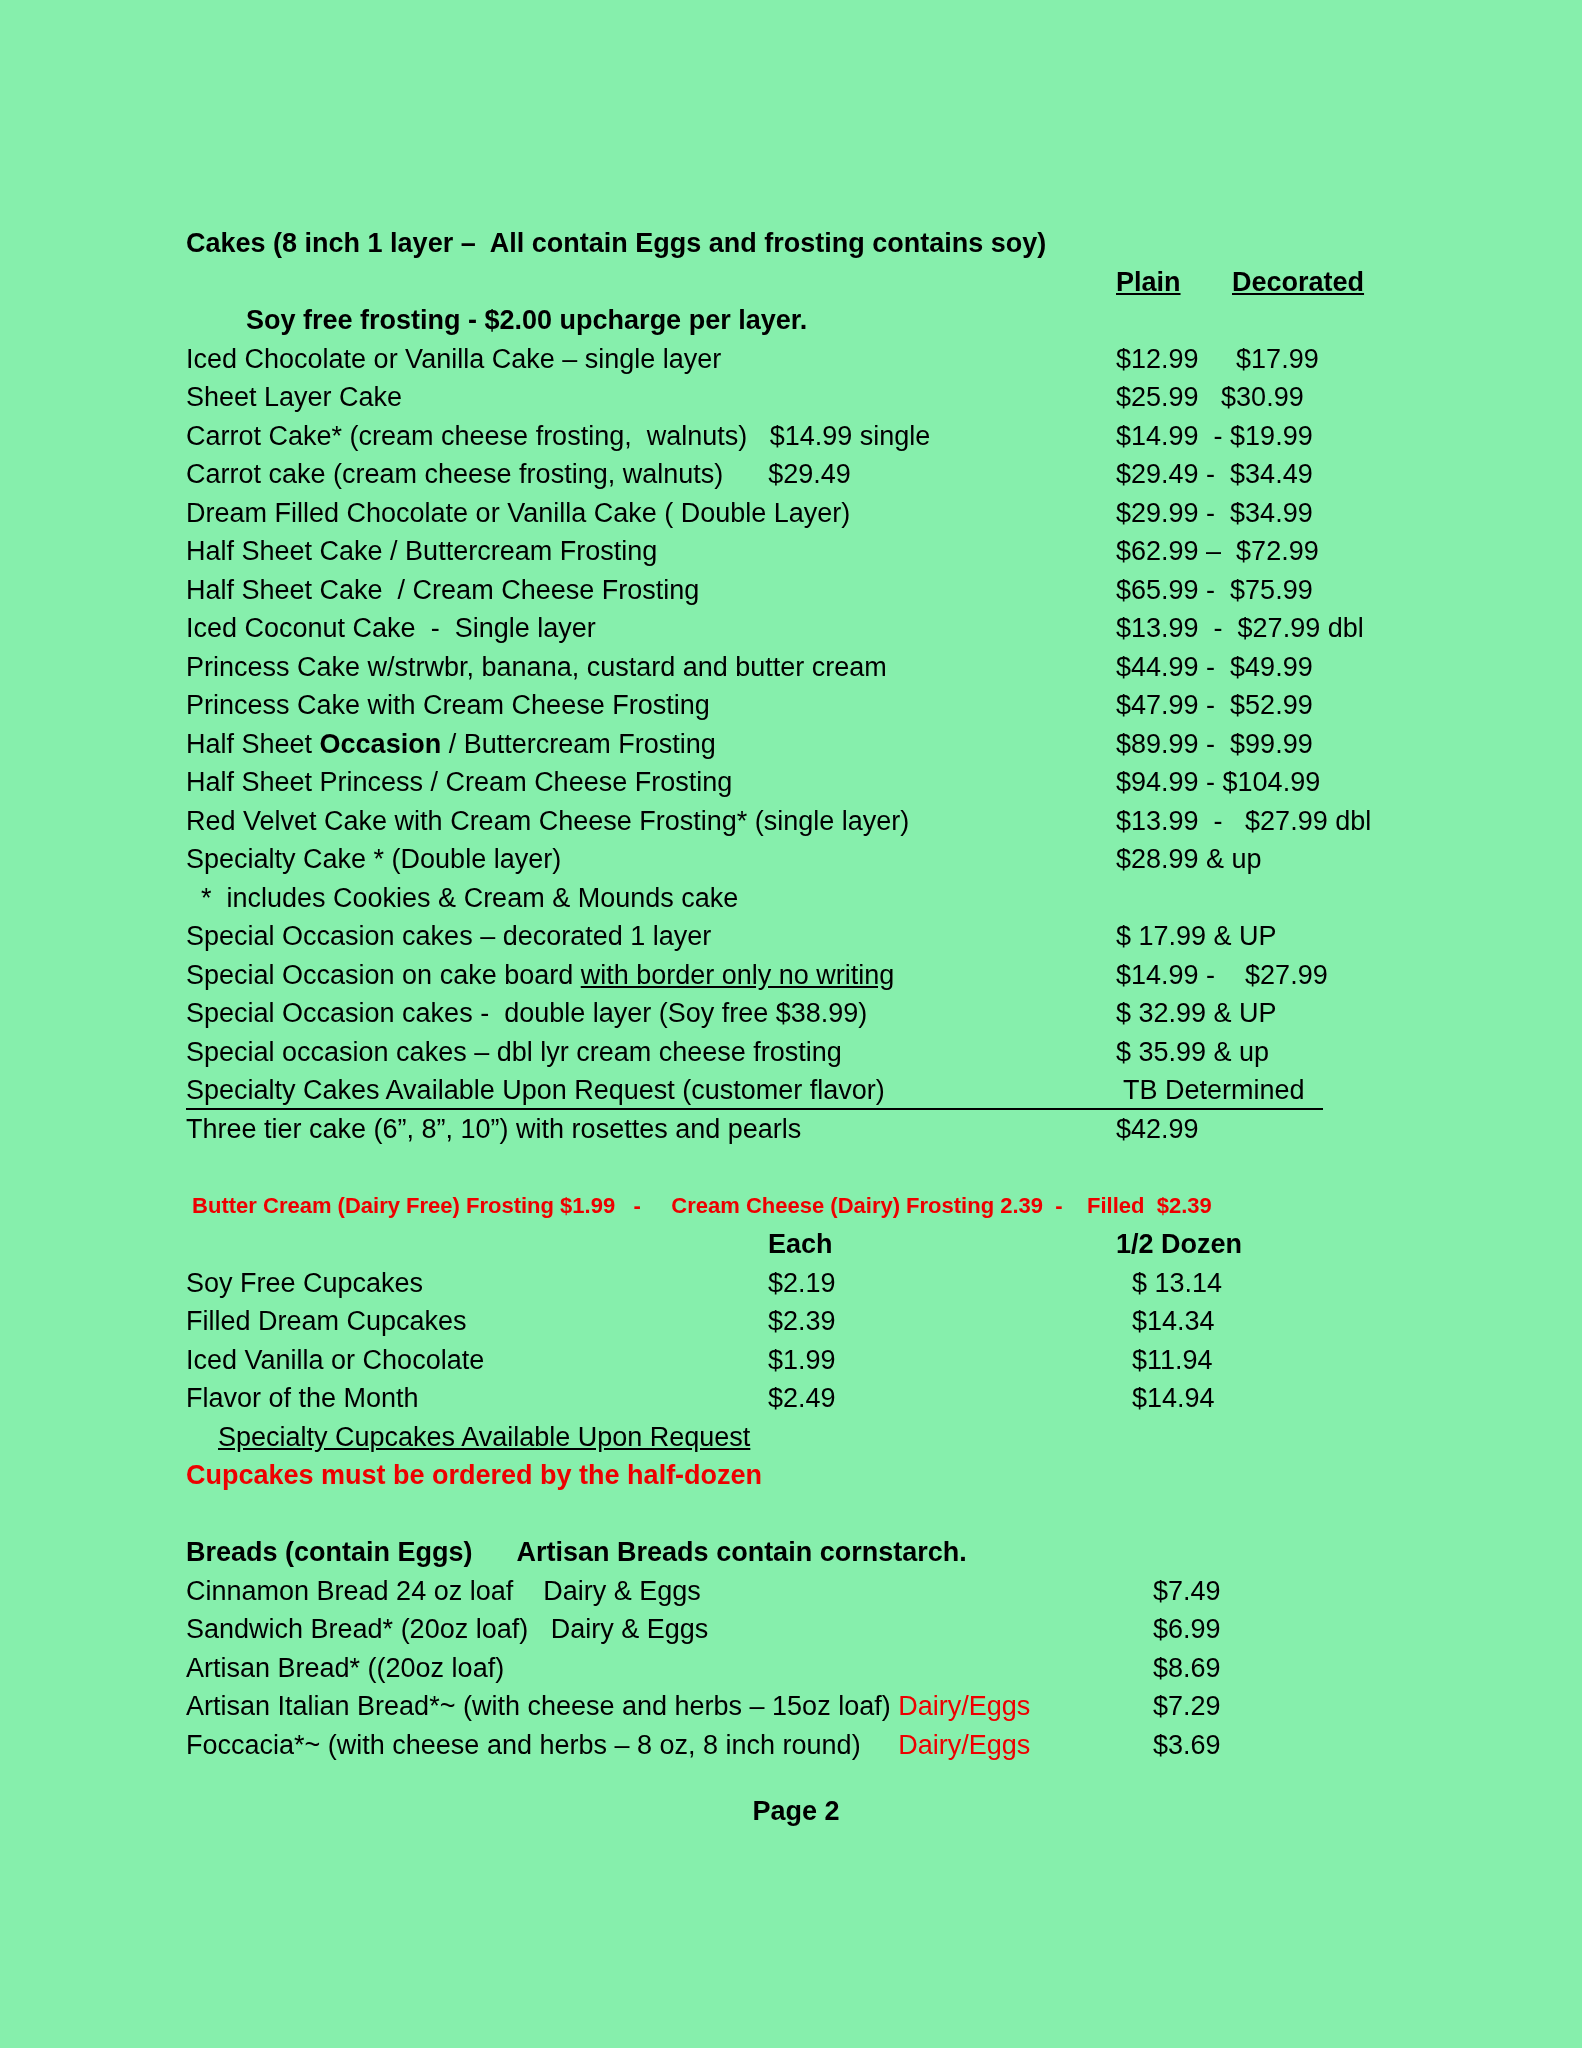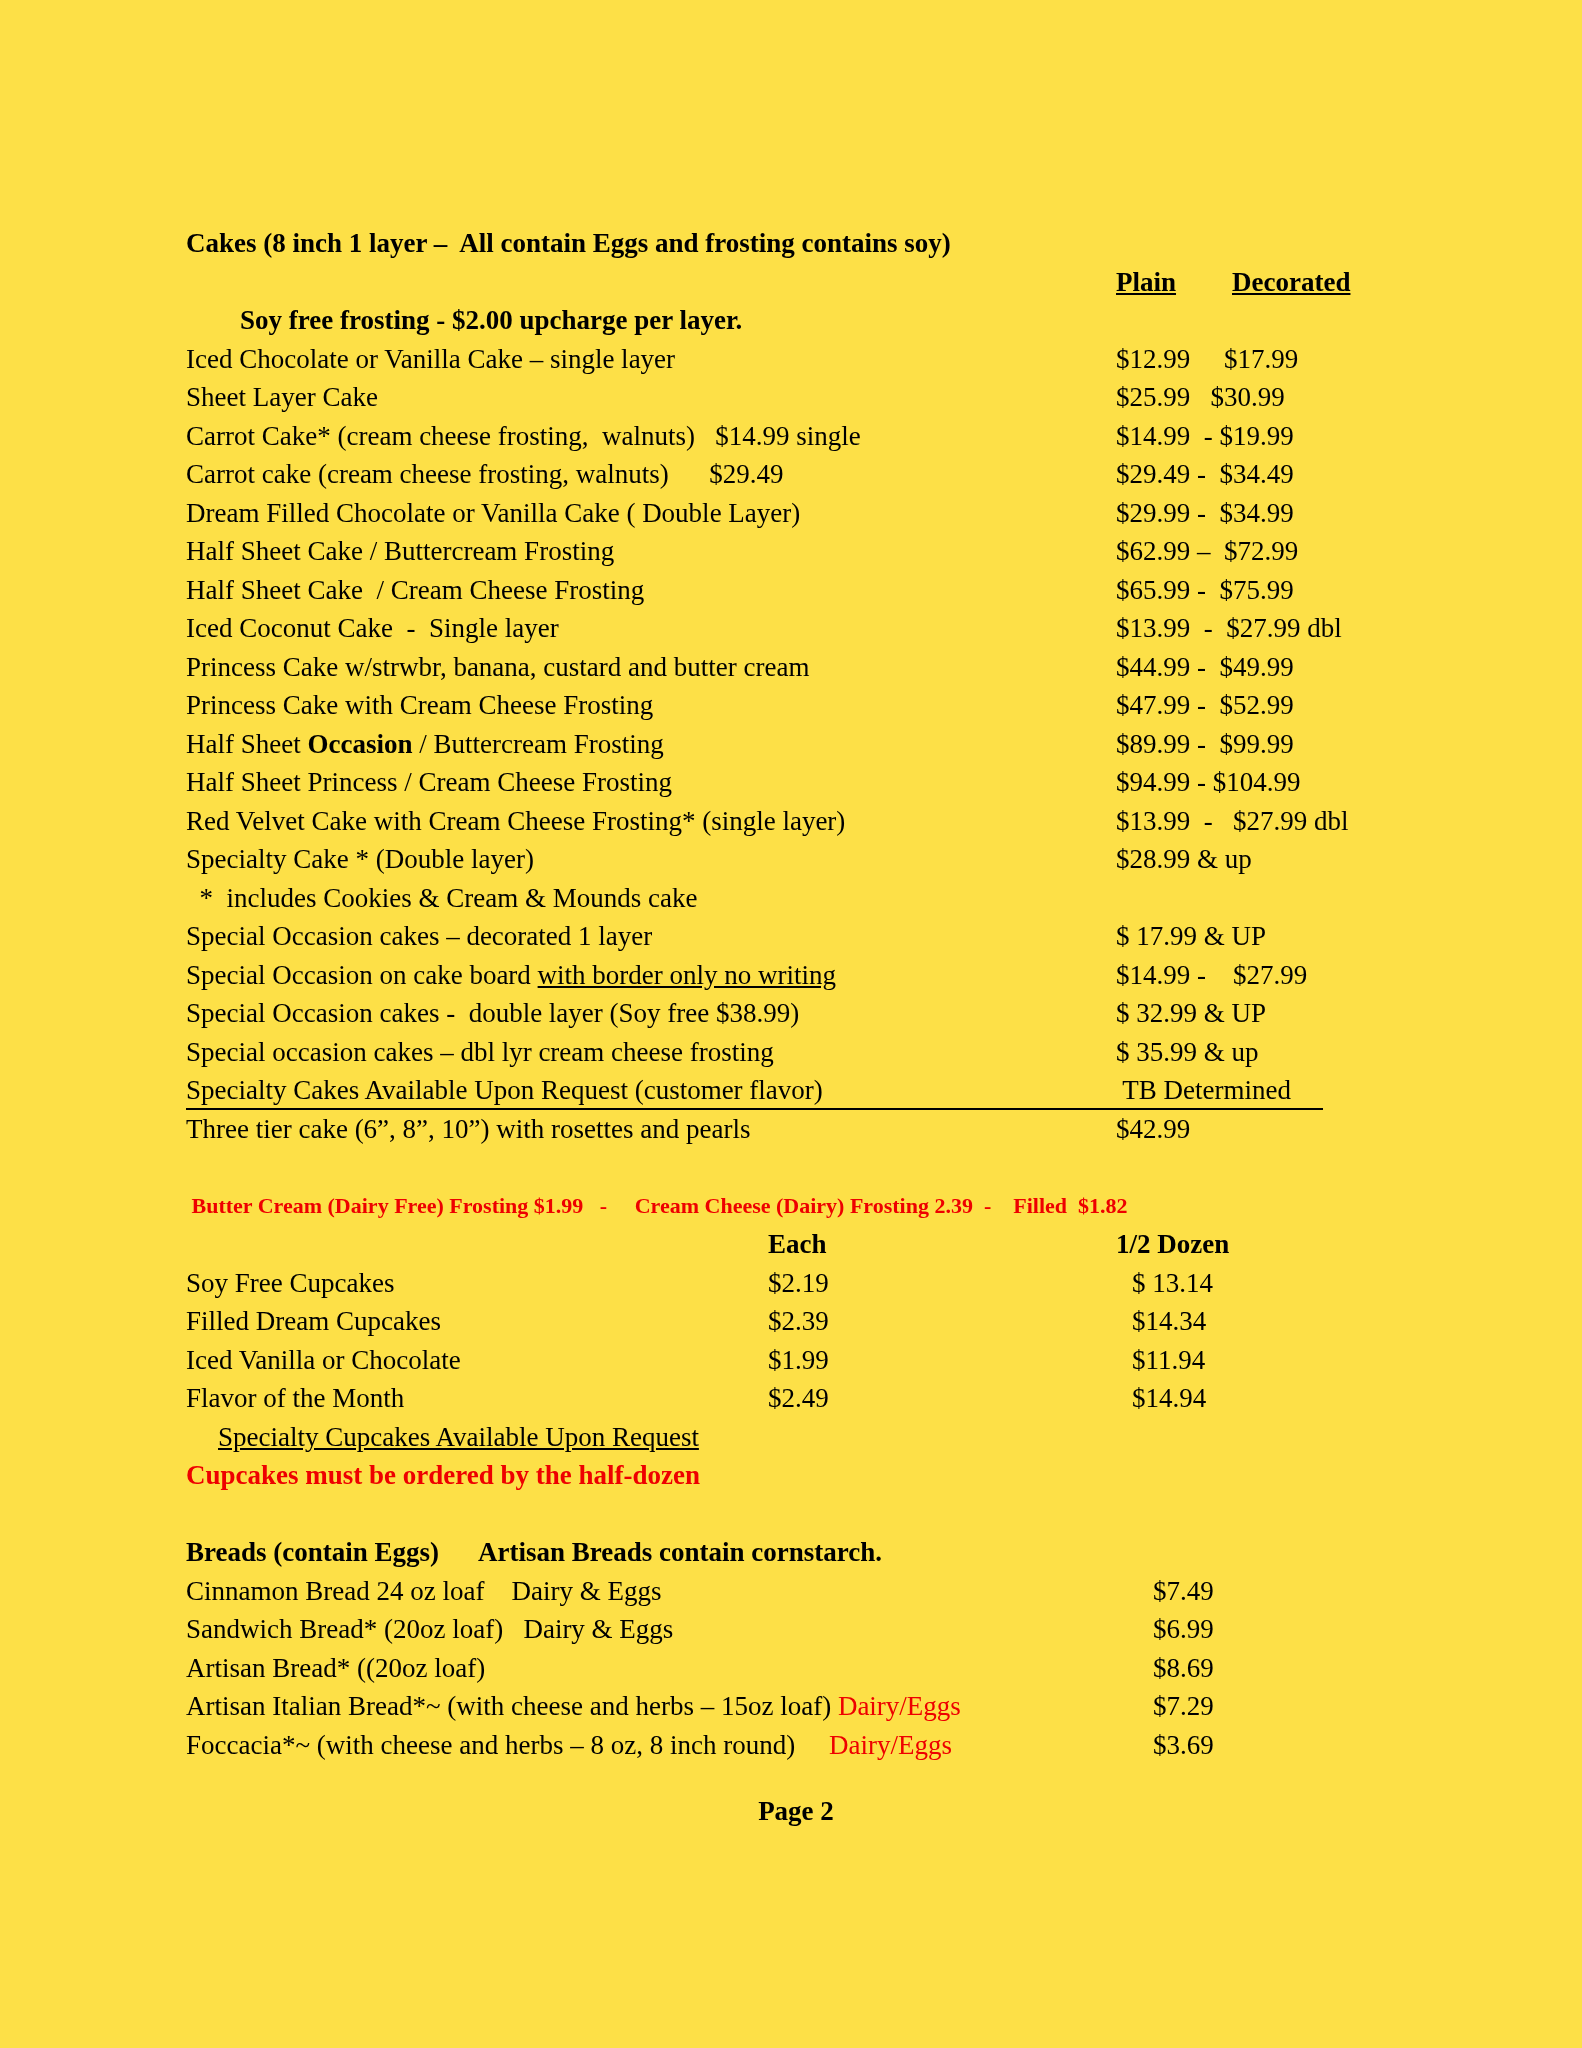--- a/index.html
+++ b/index.html
@@ -1,22 +1,22 @@
 <!DOCTYPE html>
 <html><head>
 <meta charset="utf-8">
 <style>
   * { margin:0; padding:0; box-sizing:border-box; }
   html,body { background:#ffffff; }
   .page {
     position:relative;
     width:1582px; height:2048px;
-    background:#fde047;
+    background:#86efac;
     overflow:hidden;
-    font-family:Liberation Serif, serif;
+    font-family:Liberation Sans, sans-serif;
     font-size:27px;
     line-height:38.5px;
     color:#000000;
   }
   .content { position:absolute; left:186px; top:224px; width:1220px; }
   .ln  { height:38.5px; white-space:pre; }
   .b   { font-weight:bold; }
   .u   { text-decoration:underline; }
   .r   { color:#ee0000; }
   .rel { position:relative; }
@@ -147,21 +147,21 @@
           </div>
           <div class="crow">
             <div class="ci"><span>Three tier cake (6”, 8”, 10”) with rosettes and pearls</span></div>
             <div class="cp">$42.99</div>
           </div>
         </div>
       <div class="ln"></div>
     </div>
 
     <div>
-      <div class="frosting"> Butter Cream (Dairy Free) Frosting $1.99   -     Cream Cheese (Dairy) Frosting 2.39  -    Filled  $1.82</div>
+      <div class="frosting"> Butter Cream (Dairy Free) Frosting $1.99   -     Cream Cheese (Dairy) Frosting 2.39  -    Filled  $2.39</div>
       <div class="ln b rel">
         <span class="colhead-each">Each</span>
         <span class="colhead-half">1/2 Dozen</span>
       </div>
       <div id="cupcakes-rows">
           <div class="qrow">
             <div class="qi">Soy Free Cupcakes</div>
             <div class="qe">$2.19</div>
             <div class="qh">$ 13.14</div>
           </div>

